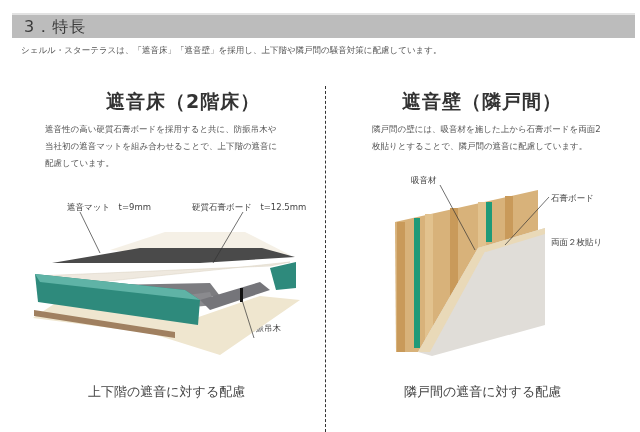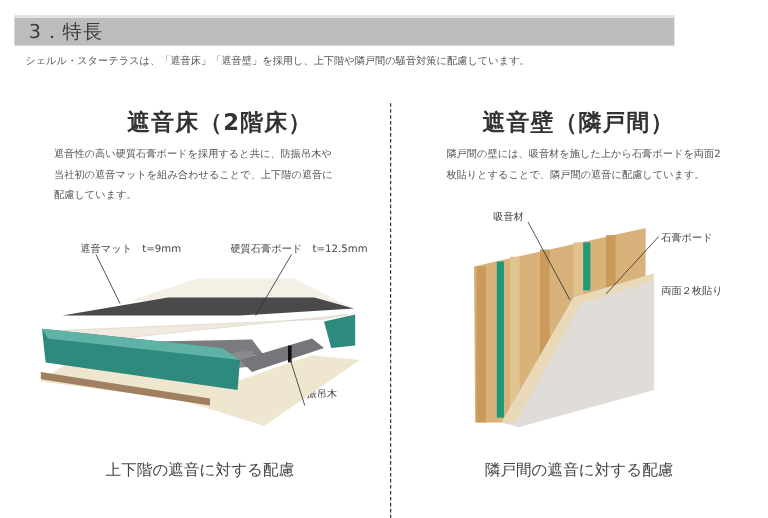--- a/index.html
+++ b/index.html
@@ -1,18 +1,18 @@
 <!DOCTYPE html>
 <html><head>
   <meta charset="utf-8">
   <style>
     html, body { margin:0; padding:0; }
     body { width:640px; height:432px; background:#ffffff; position:relative; overflow:hidden;
       font-family:"DejaVu Sans", "Liberation Sans", sans-serif; color:#333; }
-    .header-bar { position:absolute; left:12px; top:13px; width:550px; height:25px;
+    .header-bar { position:absolute; left:12px; top:13px; width:623px; height:25px;
       background:#bcbcbc; border-top:2px solid #e2e2e2; box-sizing:border-box; }
     .header-bar span { position:absolute; left:12px; top:2px; font-size:16px; color:#3a3a3a; letter-spacing:1px; }
     .intro { position:absolute; left:21px; top:45px; font-size:8.5px; color:#555; white-space:nowrap; }
     .divider { position:absolute; left:325px; top:86px; height:346px; border-left:1px dashed #333; }
     .sec-title { position:absolute; font-size:19px; font-weight:bold; color:#333; white-space:nowrap; letter-spacing:1px; }
     .desc { position:absolute; font-size:8.5px; color:#555; line-height:17px; }
     .desc div { white-space:nowrap; }
     .caption { position:absolute; font-size:13px; color:#444; white-space:nowrap; }
     .label { position:absolute; font-size:8.5px; color:#444; white-space:nowrap; }
     svg { position:absolute; overflow:visible; }

